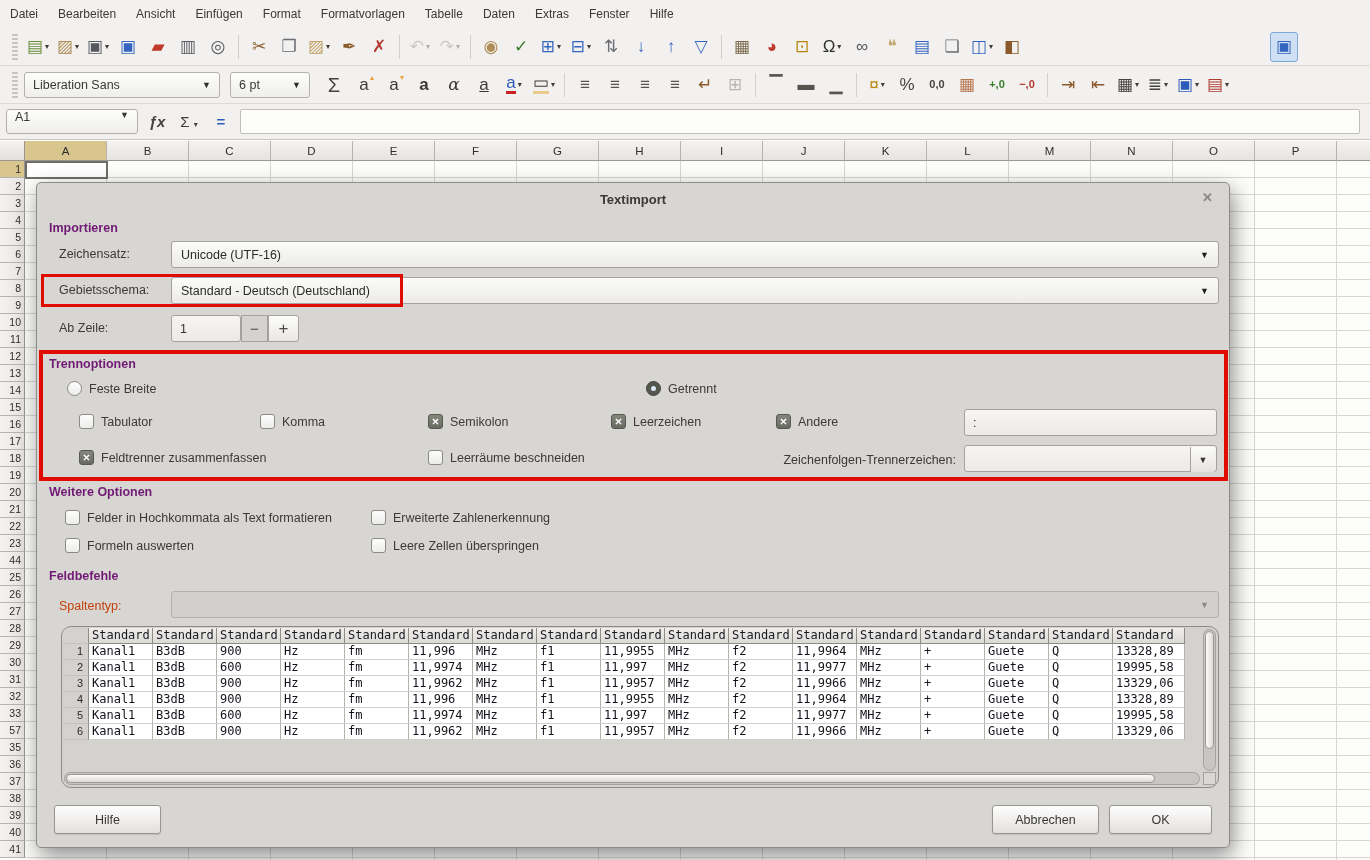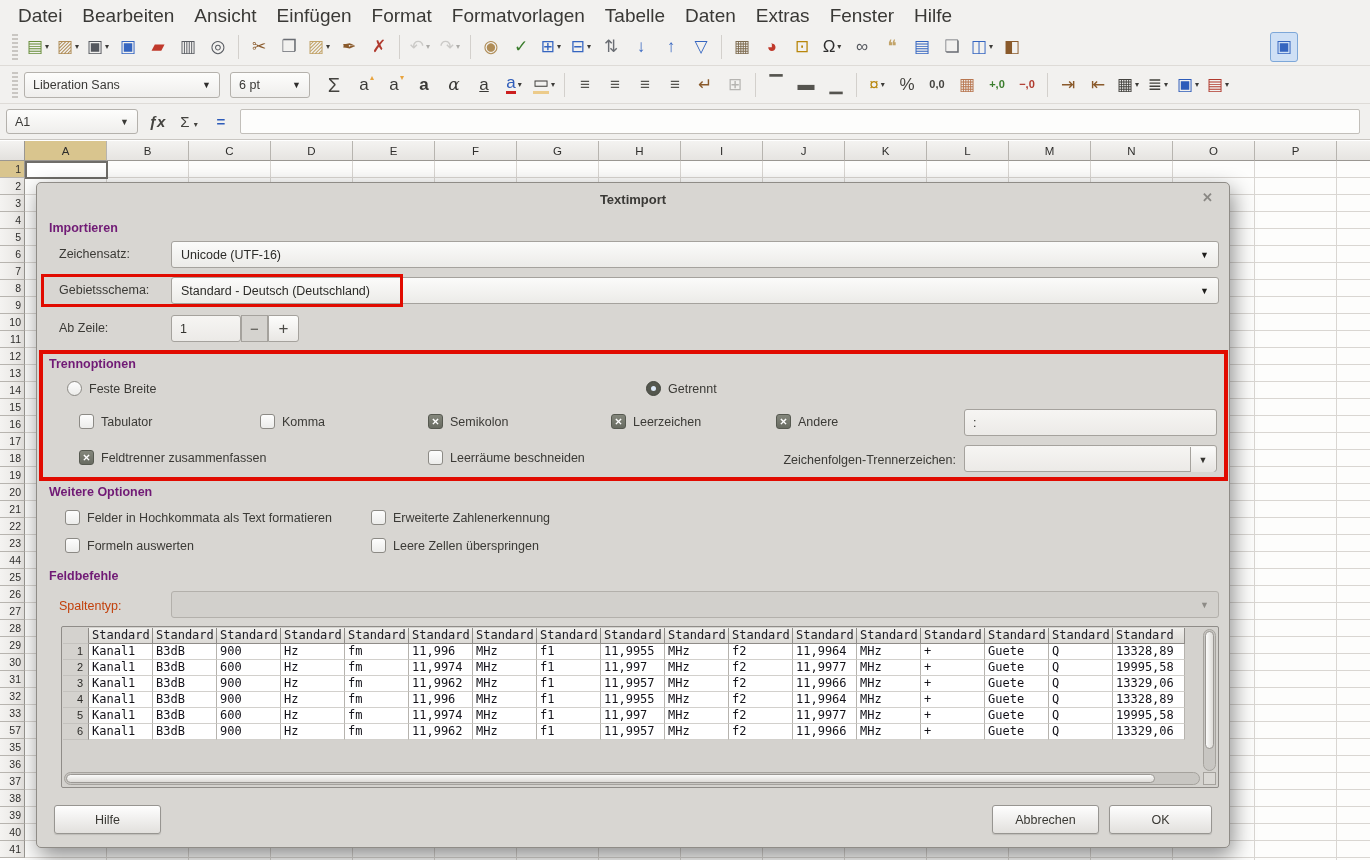--- a/index.html
+++ b/index.html
@@ -1,20 +1,20 @@
 <!DOCTYPE html>
 <html><head>
 <meta charset="utf-8">
 <style>
   * { box-sizing: border-box; margin:0; padding:0; }
   html,body { width:1370px; height:860px; overflow:hidden; }
   body { font-family:"Liberation Sans",sans-serif; background:#fff; position:relative; color:#3a3936; }
 
   
-  .menubar { height:28px; background:#f2f1ef; display:flex; padding-left:8px; font-size:19px; color:#3a3936; }
+  .menubar { height:28px; background:#f2f1ef; display:flex; align-items:center; font-size:12px; color:#3a3936; }
   .menu-item { padding:5px 10px; cursor:default; }
 
   
   .toolbar { height:38px; background:#f2f1ef; border-bottom:1px solid #dedbd7; display:flex; align-items:center; padding:0 8px 0 12px; gap:2px; }
   .tbtn { min-width:28px; height:30px; display:flex; align-items:center; justify-content:center; font-size:17px; border:1px solid transparent; border-radius:3px; position:relative; }
   .tbtn .glyph { line-height:1; }
   .tbtn .dd { font-size:8px; color:#3c3b38; margin-left:2px; }
   .tbtn.disabled { opacity:.38; }
   .tbtn.active { background:#coe; background:#cfe0f5; border-color:#7da7d8; }
   .tbtn.push { margin-left:auto; margin-right:64px; }
@@ -28,21 +28,21 @@
   .glyph.highlight { border-bottom:3px solid #eccb8a; line-height:.9; }
   .glyph.txt { font-size:11px; font-weight:bold; }
   .glyph.big { font-size:20px; }
   .badge { font-size:8px; color:#e8a33d; position:absolute; top:2px; right:3px; }
 
   .combo-sm { background:linear-gradient(#fdfdfc,#efeeec); border:1px solid #b4b1ac; border-radius:3px; height:26px; display:flex; align-items:center; padding:0 8px; font-size:12.5px; position:relative; }
   .combo-sm .arr { margin-left:auto; font-size:9px; color:#2e2d2b; padding-left:10px; }
 
   
   .fbar { height:36px; background:#f1f0ee; border-bottom:1px solid #c9c6c2; display:flex; align-items:center; padding:0 6px; gap:6px; }
-  .namebox { width:132px; height:25px; background:linear-gradient(#fdfdfc,#efeeec); border:1px solid #b4b1ac; border-radius:3px; display:flex; align-items:center; padding:0 8px; font-size:12.5px; }
+  .namebox { width:132px; height:25px; background:linear-gradient(#fdfdfc,#efeeec); border:1px solid #b4b1ac; border-radius:3px; display:flex; padding:0 8px; font-size:12.5px; }
   .namebox .arr { margin-left:auto; font-size:9px; }
   .fbtn { width:26px; text-align:center; font-size:15px; color:#44433f; }
   .finput { flex:1; height:25px; background:#fdfdfc; border:1px solid #c2bfba; border-radius:2px; margin-right:4px; }
 
   
   .corner { position:absolute; left:0; top:141px; width:25px; height:20px; background:linear-gradient(#f4f3f1,#e3e1de); border-right:1px solid #9a9792; border-bottom:1px solid #9a9792; z-index:1; }
   .colhdrs { position:absolute; left:25px; top:141px; height:20px; right:0; display:flex; overflow:hidden; z-index:1; }
   .colhdr { width:82px; flex:none; background:linear-gradient(#f4f3f1,#e6e4e1); border-right:1px solid #b7b4af; border-bottom:1px solid #9a9792; font-size:11.5px; display:flex; align-items:center; justify-content:center; color:#2f2e2c; }
   .colhdr.selected { background:#d9c globale; background:#d9c58e; }
   .rowhdrs { position:absolute; left:0; top:161px; width:25px; bottom:0; overflow:hidden; z-index:1; }
@@ -75,21 +75,21 @@
   .cb { width:15px; height:15px; flex:none; border:1px solid #8c8a85; border-radius:3px; background:linear-gradient(#fdfdfd,#ececea); position:relative; }
   .cb.checked { background:linear-gradient(#84877c,#686b61); border-color:#565950; }
   .cb.checked::after { content:"✕"; position:absolute; left:0; top:0; width:13px; height:13px; line-height:13px; text-align:center; color:#fff; font-size:9.5px; font-weight:bold; }
   .radio { width:15px; height:15px; flex:none; border:1px solid #8c8a85; border-radius:50%; background:linear-gradient(#fdfdfd,#ececea); position:relative; }
   .radio.checked { background:#54574e; border-color:#43463e; }
   .radio.checked::after { content:""; position:absolute; left:4px; top:4px; width:5px; height:5px; border-radius:50%; background:#dce9f8; }
 
   .annot { position:absolute; border:3px solid #e10b00; pointer-events:none; z-index:40; }
 
   
-  .pframe { position:absolute; left:24px; top:443px; width:1158px; height:162px; background:#d4d2ce; border:1px solid #8f8c88; border-radius:2px; overflow:hidden; }
+  .pframe { position:absolute; left:24px; top:443px; width:1158px; height:162px; background:#d4d2ce; border:1px solid #8f8c88; border-radius:10px; overflow:hidden; }
   .ptable { position:absolute; left:1px; top:1px; font-family:"DejaVu Sans Mono","Liberation Mono",monospace; font-size:12px; }
   .prow { display:flex; height:16px; line-height:15px; }
   .pcell { width:64px; flex:none; background:#fff; border-right:1px solid #b6b3ae; border-bottom:1px solid #d2d0cc; padding-left:3px; white-space:nowrap; overflow:hidden; color:#14131a; }
   .pcell.wide { width:72px; }
   .phead .pcell { background:linear-gradient(#f0efec,#dcdad6); border-right:1px solid #8f8c88; border-bottom:1px solid #8f8c88; color:#1c1b22; }
   .pnum { width:26px; flex:none; background:#d4d2ce; border-right:1px solid #8f8c88; border-bottom:1px solid #c4c2be; text-align:right; padding-right:5px; color:#2c2b28; font-family:"Liberation Sans",sans-serif; font-size:11px; }
   .vscroll { position:absolute; right:2px; top:2px; width:13px; height:142px; background:#c8c6c2; border:1px solid #a5a29d; border-radius:7px; }
   .vthumb { position:absolute; left:1px; right:1px; top:1px; height:118px; background:linear-gradient(to right,#fbfbfa,#dddbd7); border:1px solid #9b9894; border-radius:6px; }
   .hscroll { position:absolute; left:2px; bottom:2px; right:18px; height:13px; background:#c8c6c2; border:1px solid #a5a29d; border-radius:7px; }
   .hthumb { position:absolute; top:1px; bottom:1px; left:1px; width:96%; background:linear-gradient(#fbfbfa,#dddbd7); border:1px solid #9b9894; border-radius:6px; }

